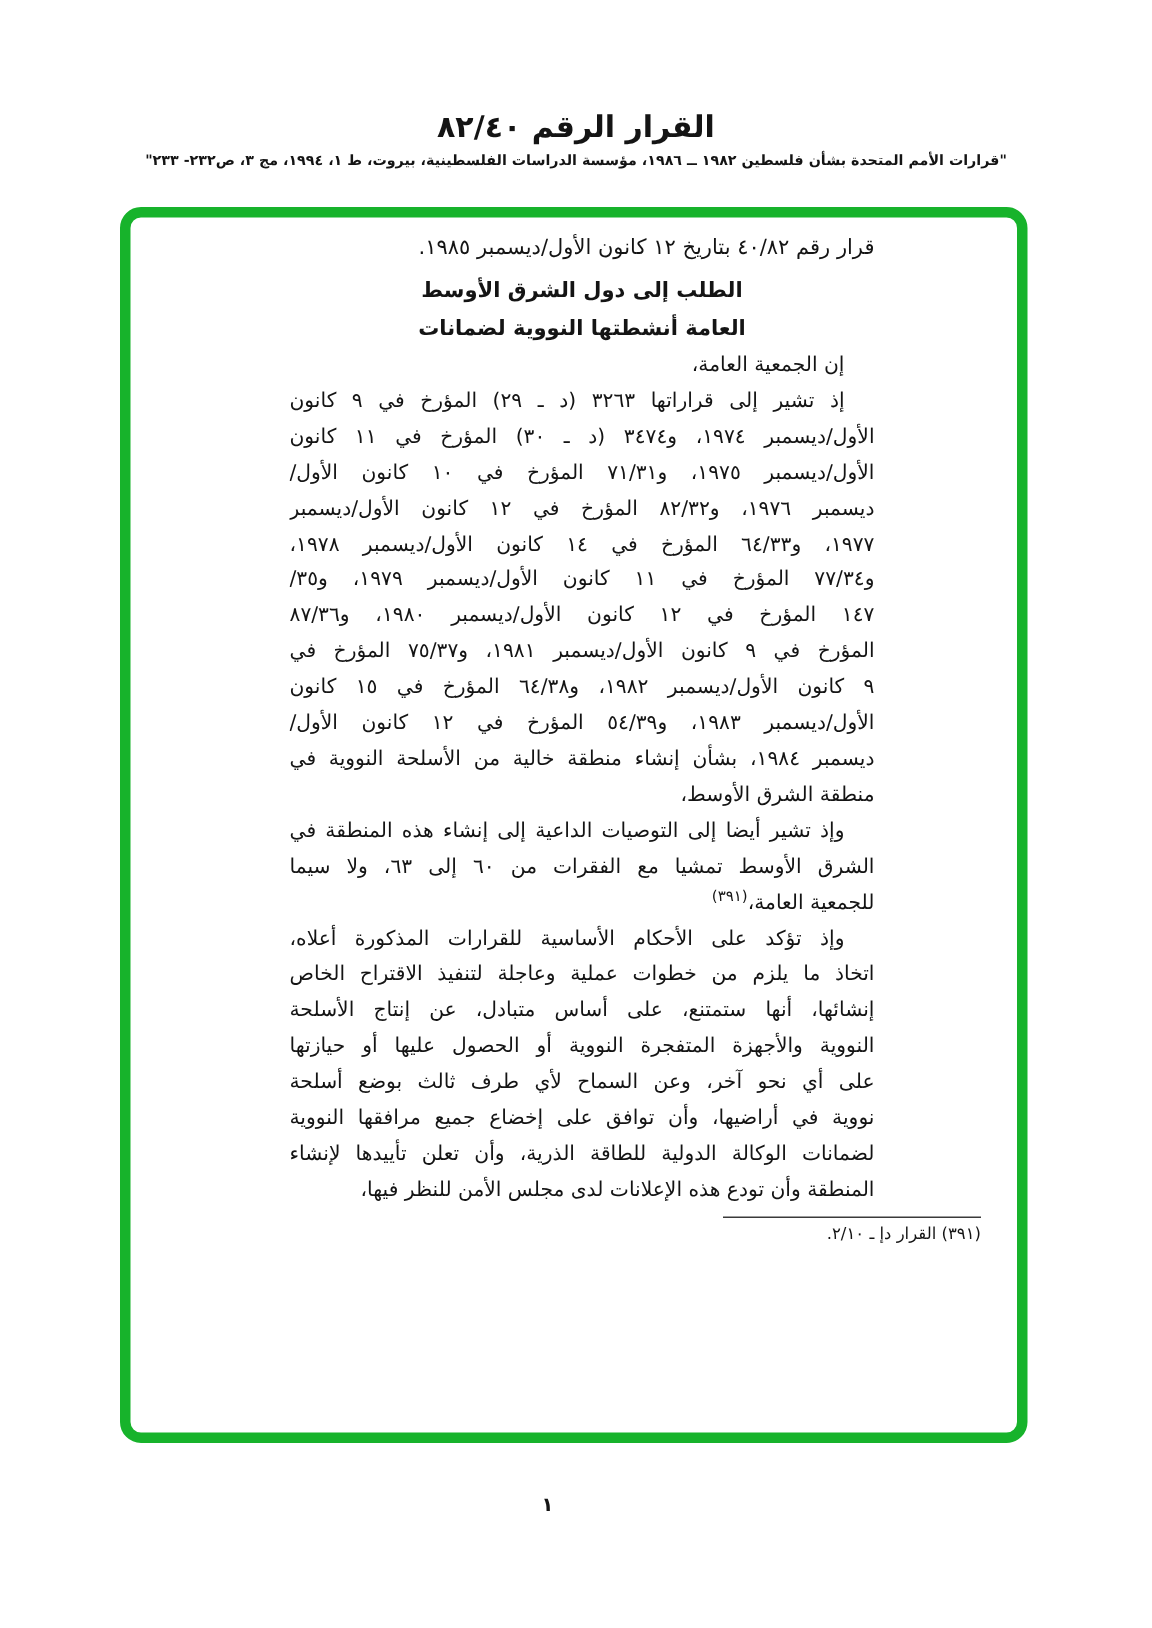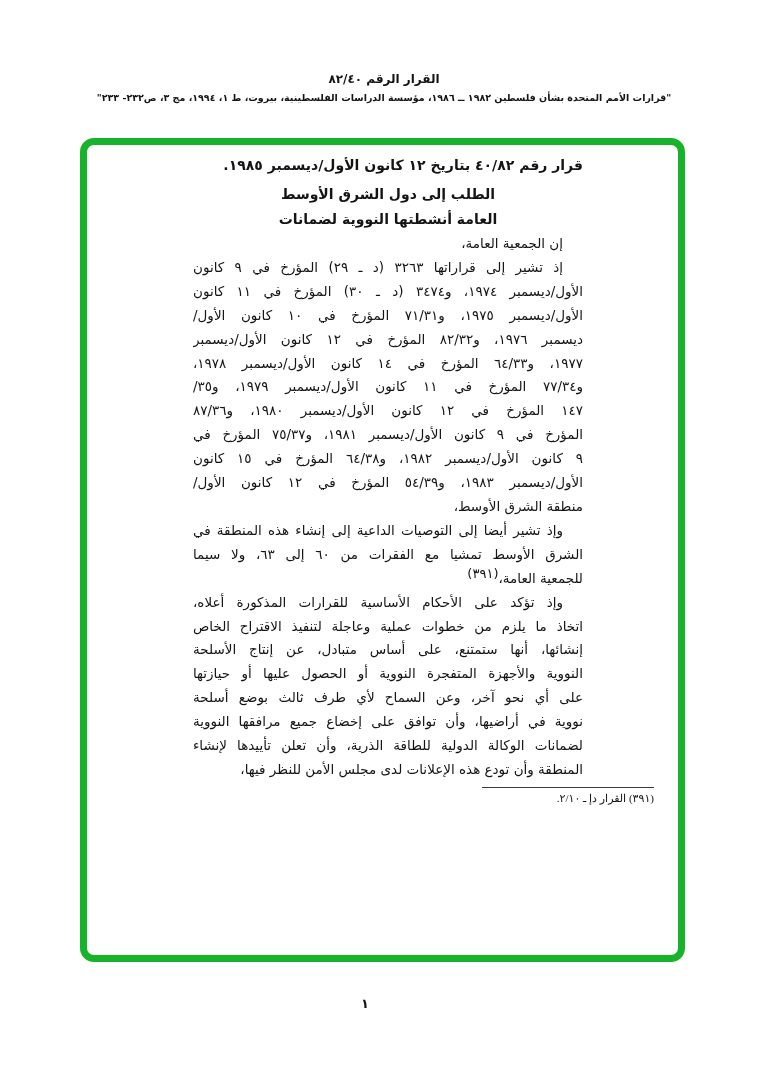--- a/index.html
+++ b/index.html
@@ -2,38 +2,38 @@
 <html lang="ar"><head>
 <meta charset="utf-8">
 <style>
   * { margin:0; padding:0; box-sizing:border-box; }
   html,body { background:#ffffff; }
   body {
     width:768px; height:1085px; position:relative;
     font-family:"DejaVu Sans", sans-serif; color:#141414;
   }
   .hdr { position:absolute; top:72px; left:0; width:768px; text-align:center; direction:rtl; }
-  .hdr-title { font-size:12px; font-weight:bold; letter-spacing:0.5px; }
+  .hdr-title { font-size:20px; font-weight:bold; letter-spacing:0.5px; }
   .hdr-src { font-size:9.5px; font-weight:bold; margin-top:6px; white-space:nowrap; }
   .frame {
     position:absolute; left:80px; top:138px; width:605px; height:824px;
     border:7px solid #17b32b; border-radius:14px; direction:rtl; background:#fff;
   }
   .content { padding:7px 95px 0 106px; overflow:hidden; }
-  .dateline { font-size:14px; font-weight:bold; line-height:26px; white-space:nowrap; text-align:right; }
+  .dateline { font-size:14px; font-weight:normal; line-height:26px; white-space:nowrap; text-align:right; }
   .heads { text-align:center; font-weight:bold; font-size:14px; line-height:25px; margin-top:4px; }
   .line { font-size:13.5px; line-height:23.9px; white-space:nowrap; overflow:hidden; }
   .just { text-align:justify; text-align-last:justify; }
   .endl { text-align:right; }
   .first { padding-right:20px; }
   .b, .opening { font-weight:normal; }
-  sup { font-size:13px; line-height:0; }
+  sup { font-size:10px; line-height:0; }
   .fnote {
     width:172px; margin:5px 24px 0 0; border-top:1px solid #3a3a3a;
-    padding-top:4px; font-size:11px; text-align:right; white-space:nowrap;font-family:Liberation Serif, serif;
+    padding-top:4px; font-size:11px; text-align:right; white-space:nowrap;
   }
   .pageno { position:absolute; top:996px; left:0; width:730px; text-align:center; font-size:13px; font-weight:bold; }
 </style>
 </head>
 <body dir="rtl">
 
 <div class="hdr">
   <div class="hdr-title">القرار الرقم ٨٢/٤٠</div>
   <div class="hdr-src">"قرارات الأمم المتحدة بشأن فلسطين ١٩٨٢ ــ ١٩٨٦، مؤسسة الدراسات الفلسطينية، بيروت، ط ١، ١٩٩٤، مج ٣، ص٢٣٢- ٢٣٣"</div>
 </div>
@@ -54,20 +54,21 @@
       <div class="line just first"><span class="b">إذ تشير</span> <span>إلى قراراتها ٣٢٦٣ (د ـ ٢٩) المؤرخ في ٩ كانون</span></div>
       <div class="line just">الأول/ديسمبر ١٩٧٤، و٣٤٧٤ (د ـ ٣٠) المؤرخ في ١١ كانون</div>
       <div class="line just">الأول/ديسمبر ١٩٧٥، و٧١/٣١ المؤرخ في ١٠ كانون الأول/</div>
       <div class="line just">ديسمبر ١٩٧٦، و٨٢/٣٢ المؤرخ في ١٢ كانون الأول/ديسمبر</div>
       <div class="line just">١٩٧٧، و٦٤/٣٣ المؤرخ في ١٤ كانون الأول/ديسمبر ١٩٧٨،</div>
       <div class="line just">و٧٧/٣٤ المؤرخ في ١١ كانون الأول/ديسمبر ١٩٧٩، و٣٥/</div>
       <div class="line just">١٤٧ المؤرخ في ١٢ كانون الأول/ديسمبر ١٩٨٠، و٨٧/٣٦</div>
       <div class="line just">المؤرخ في ٩ كانون الأول/ديسمبر ١٩٨١، و٧٥/٣٧ المؤرخ في</div>
       <div class="line just">٩ كانون الأول/ديسمبر ١٩٨٢، و٦٤/٣٨ المؤرخ في ١٥ كانون</div>
       <div class="line just">الأول/ديسمبر ١٩٨٣، و٥٤/٣٩ المؤرخ في ١٢ كانون الأول/</div>
+      <div class="line just">ديسمبر ١٩٨٤، بشأن إنشاء منطقة خالية من الأسلحة النووية في</div>
       <div class="line endl">منطقة الشرق الأوسط،</div>
     </div>
 
     <div>
       <div class="line just first"><span class="b">وإذ تشير أيضا</span> <span>إلى التوصيات الداعية إلى إنشاء هذه المنطقة في</span></div>
       <div class="line just">الشرق الأوسط تمشيا مع الفقرات من ٦٠ إلى ٦٣، ولا سيما</div>
       <div class="line endl"><span>للجمعية العامة،</span><sup>(٣٩١)</sup></div>
     </div>
 
     <div>

